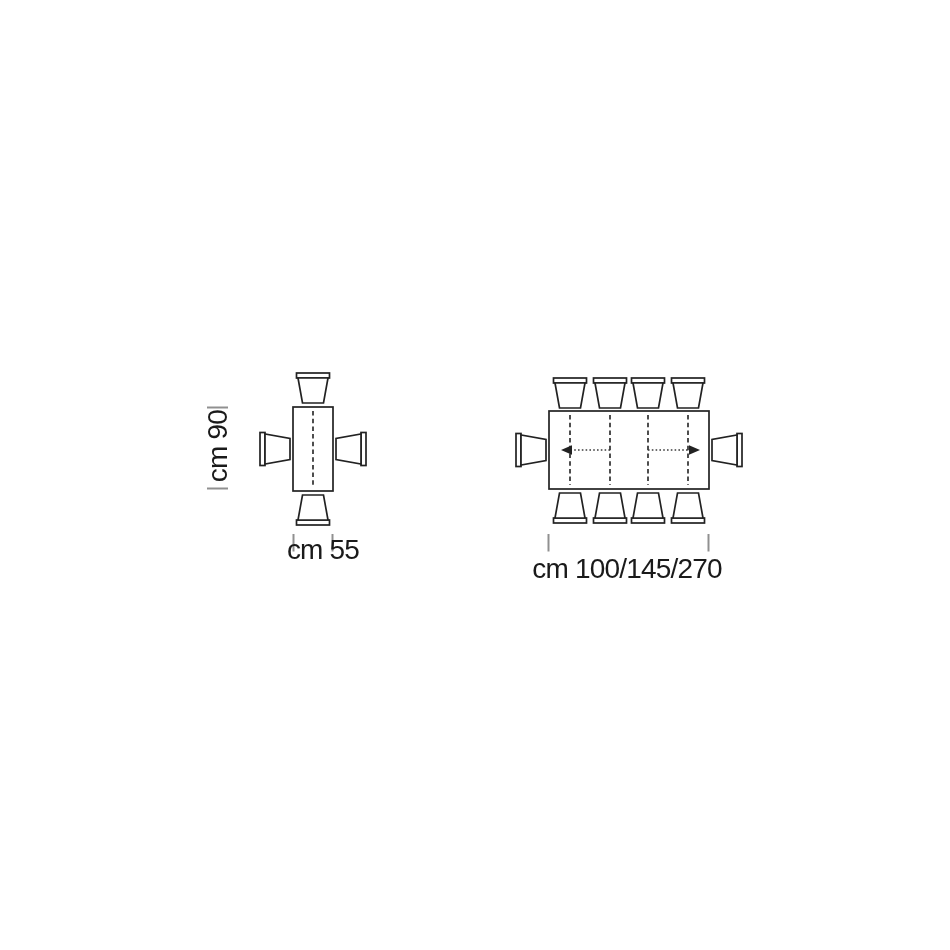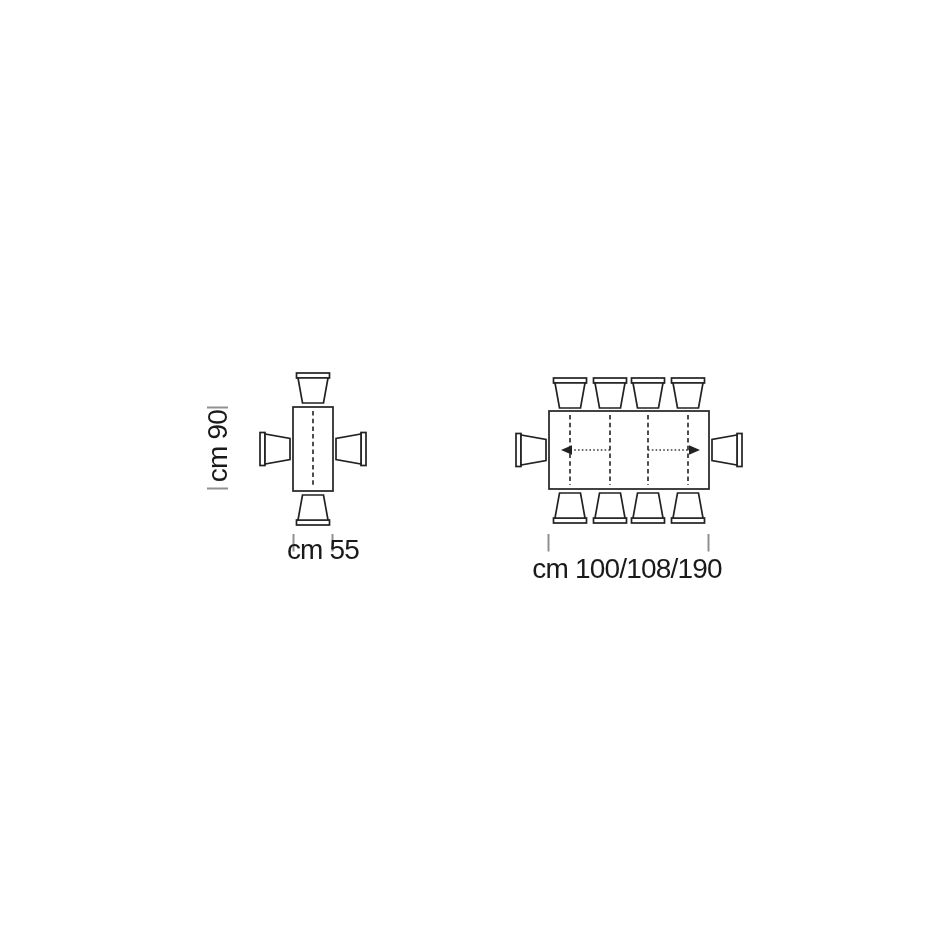--- a/index.html
+++ b/index.html
@@ -96,15 +96,15 @@
 
       <line class="tick" x1="548.5" y1="534" x2="548.5" y2="551.5"></line>
       <line class="tick" x1="708.5" y1="534" x2="708.5" y2="551.5"></line>
     </g>
   </svg>
 
   <div class="dim-label vertical" style="left:218px;top:446px;">cm 90</div>
 
   <div class="dim-label" style="left:315px;top:550px;margin-left:8px;">cm 55</div>
 
-  <div class="dim-label" style="left:627px;top:569px;">cm 100/108/190</div>
+  <div class="dim-label" style="left:627px;top:569px;">cm 100/145/270</div>
 
 </div>
 
 </body></html>

